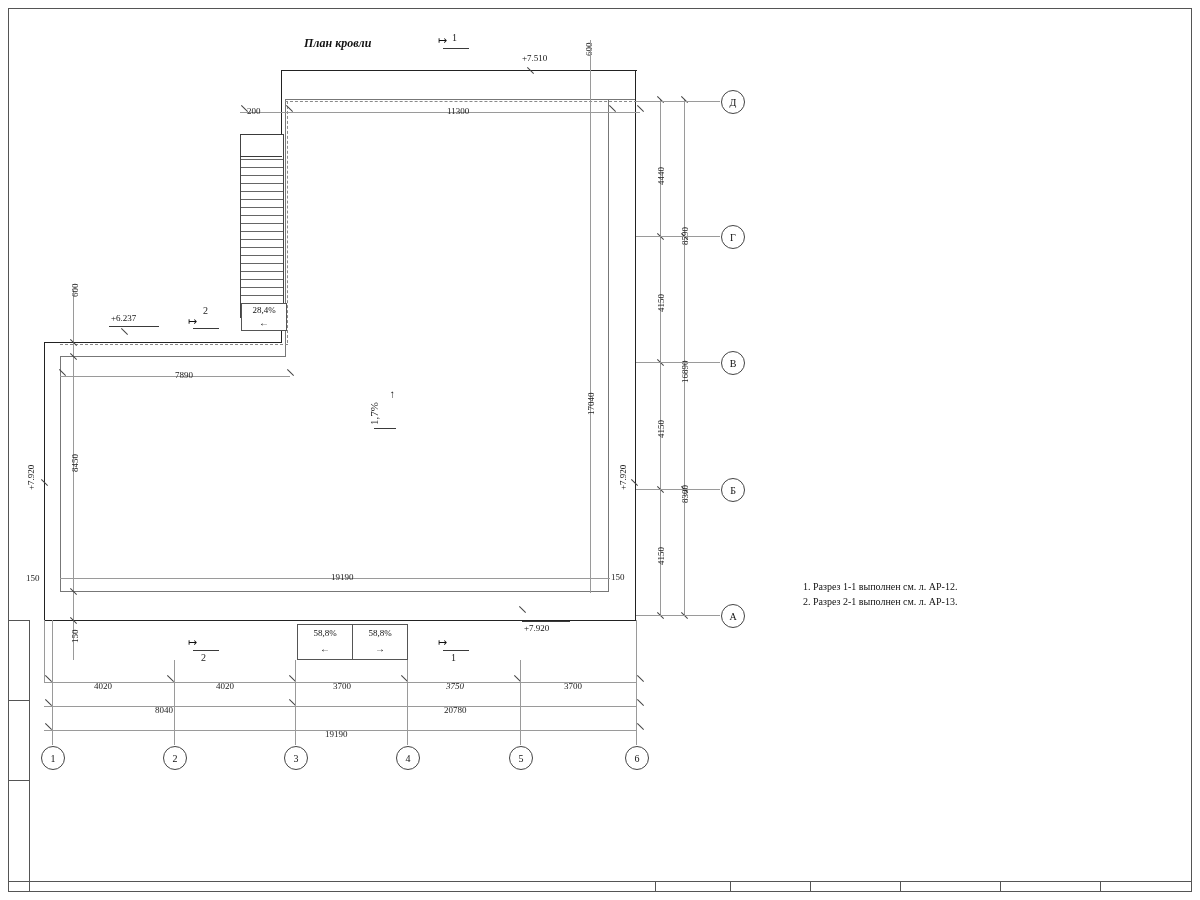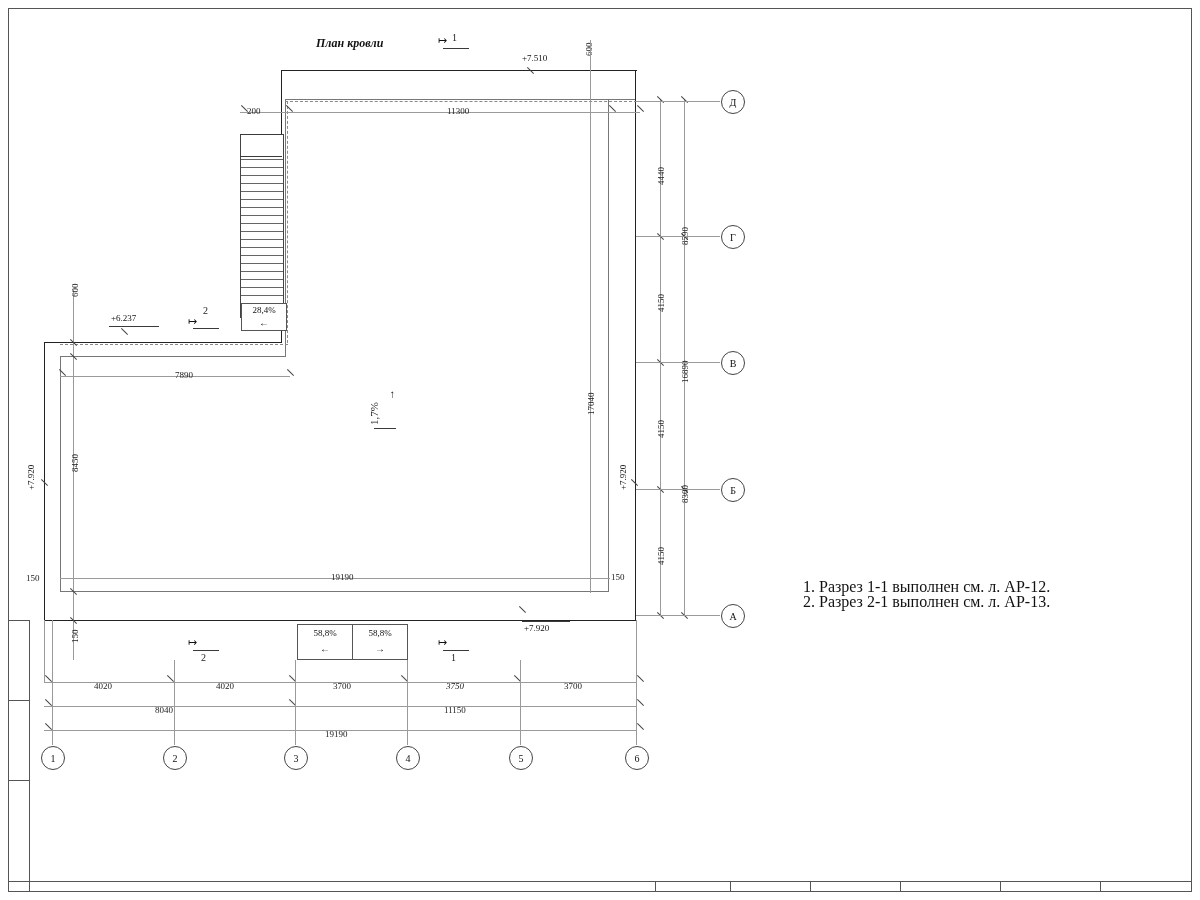--- a/index.html
+++ b/index.html
@@ -64,21 +64,21 @@
     font-size: 10px;
     color: #111;
     display: flex;
     align-items: center;
     justify-content: center;
     background: #fff;
     font-family: "Liberation Serif", serif;
   }
   .notes {
     position: absolute;
-    font-size: 16px;
+    font-size: 10px;
     color: #111;
     line-height: 15px;
     white-space: nowrap;
   }
   .slopebox {
     position: absolute;
     border: 1px solid #555;
     background: #fff;
     font-size: 9px;
     color: #111;
@@ -134,21 +134,21 @@
   <div class="frame-ln" style="left:8px;top:780px;width:22px;height:1px;"></div>
   <div class="frame-ln" style="left:29px;top:620px;width:1px;height:271px;"></div>
   <div class="frame-ln" style="left:8px;top:881px;width:1184px;height:1px;"></div>
   <div class="frame-ln" style="left:655px;top:881px;width:1px;height:10px;"></div>
   <div class="frame-ln" style="left:730px;top:881px;width:1px;height:10px;"></div>
   <div class="frame-ln" style="left:810px;top:881px;width:1px;height:10px;"></div>
   <div class="frame-ln" style="left:900px;top:881px;width:1px;height:10px;"></div>
   <div class="frame-ln" style="left:1000px;top:881px;width:1px;height:10px;"></div>
   <div class="frame-ln" style="left:1100px;top:881px;width:1px;height:10px;"></div>
 
-  <div class="title" style="left:316px;top:36px;">План кровли</div>
+  <div class="title" style="left:304px;top:36px;">План кровли</div>
 
   <div class="ln h heavy" style="left:281px;top:70px;width:356px;height:1.4px;"></div>
   <div class="ln v heavy" style="left:635px;top:70px;width:1.4px;height:551px;"></div>
   <div class="ln h heavy" style="left:44px;top:620px;width:592px;height:1.4px;"></div>
   <div class="ln v heavy" style="left:44px;top:342px;width:1.4px;height:279px;"></div>
   <div class="ln h heavy" style="left:44px;top:342px;width:238px;height:1.4px;"></div>
   <div class="ln v heavy" style="left:281px;top:70px;width:1.4px;height:273px;"></div>
 
   <div class="ln h thin" style="left:285px;top:99px;width:350px;height:1px;"></div>
   <div class="ln v thin" style="left:608px;top:99px;width:1px;height:492px;"></div>
@@ -319,21 +319,21 @@
   <div class="txt" style="left:216px;top:681px;">4020</div>
   <div class="txt" style="left:333px;top:681px;">3700</div>
   <div class="txt" style="left:446px;top:681px;font-style:italic;">3750</div>
   <div class="txt" style="left:564px;top:681px;">3700</div>
 
   <div class="ln h vthin" style="left:44px;top:706px;width:592px;height:1px;"></div>
   <div class="tick" style="left:44px;top:702px;"></div>
   <div class="tick" style="left:288px;top:702px;"></div>
   <div class="tick" style="left:636px;top:702px;"></div>
   <div class="txt" style="left:155px;top:705px;">8040</div>
-  <div class="txt" style="left:444px;top:705px;">11150</div>
+  <div class="txt" style="left:444px;top:705px;">20780</div>
 
   <div class="ln h vthin" style="left:44px;top:730px;width:592px;height:1px;"></div>
   <div class="tick" style="left:44px;top:726px;"></div>
   <div class="tick" style="left:636px;top:726px;"></div>
   <div class="txt" style="left:325px;top:729px;">19190</div>
 
   <div class="ln v vthin" style="left:52px;top:620px;width:1px;height:125px;"></div>
   <div class="ln v vthin" style="left:174px;top:660px;width:1px;height:85px;"></div>
   <div class="ln v vthin" style="left:295px;top:660px;width:1px;height:85px;"></div>
   <div class="ln v vthin" style="left:407px;top:660px;width:1px;height:85px;"></div>

